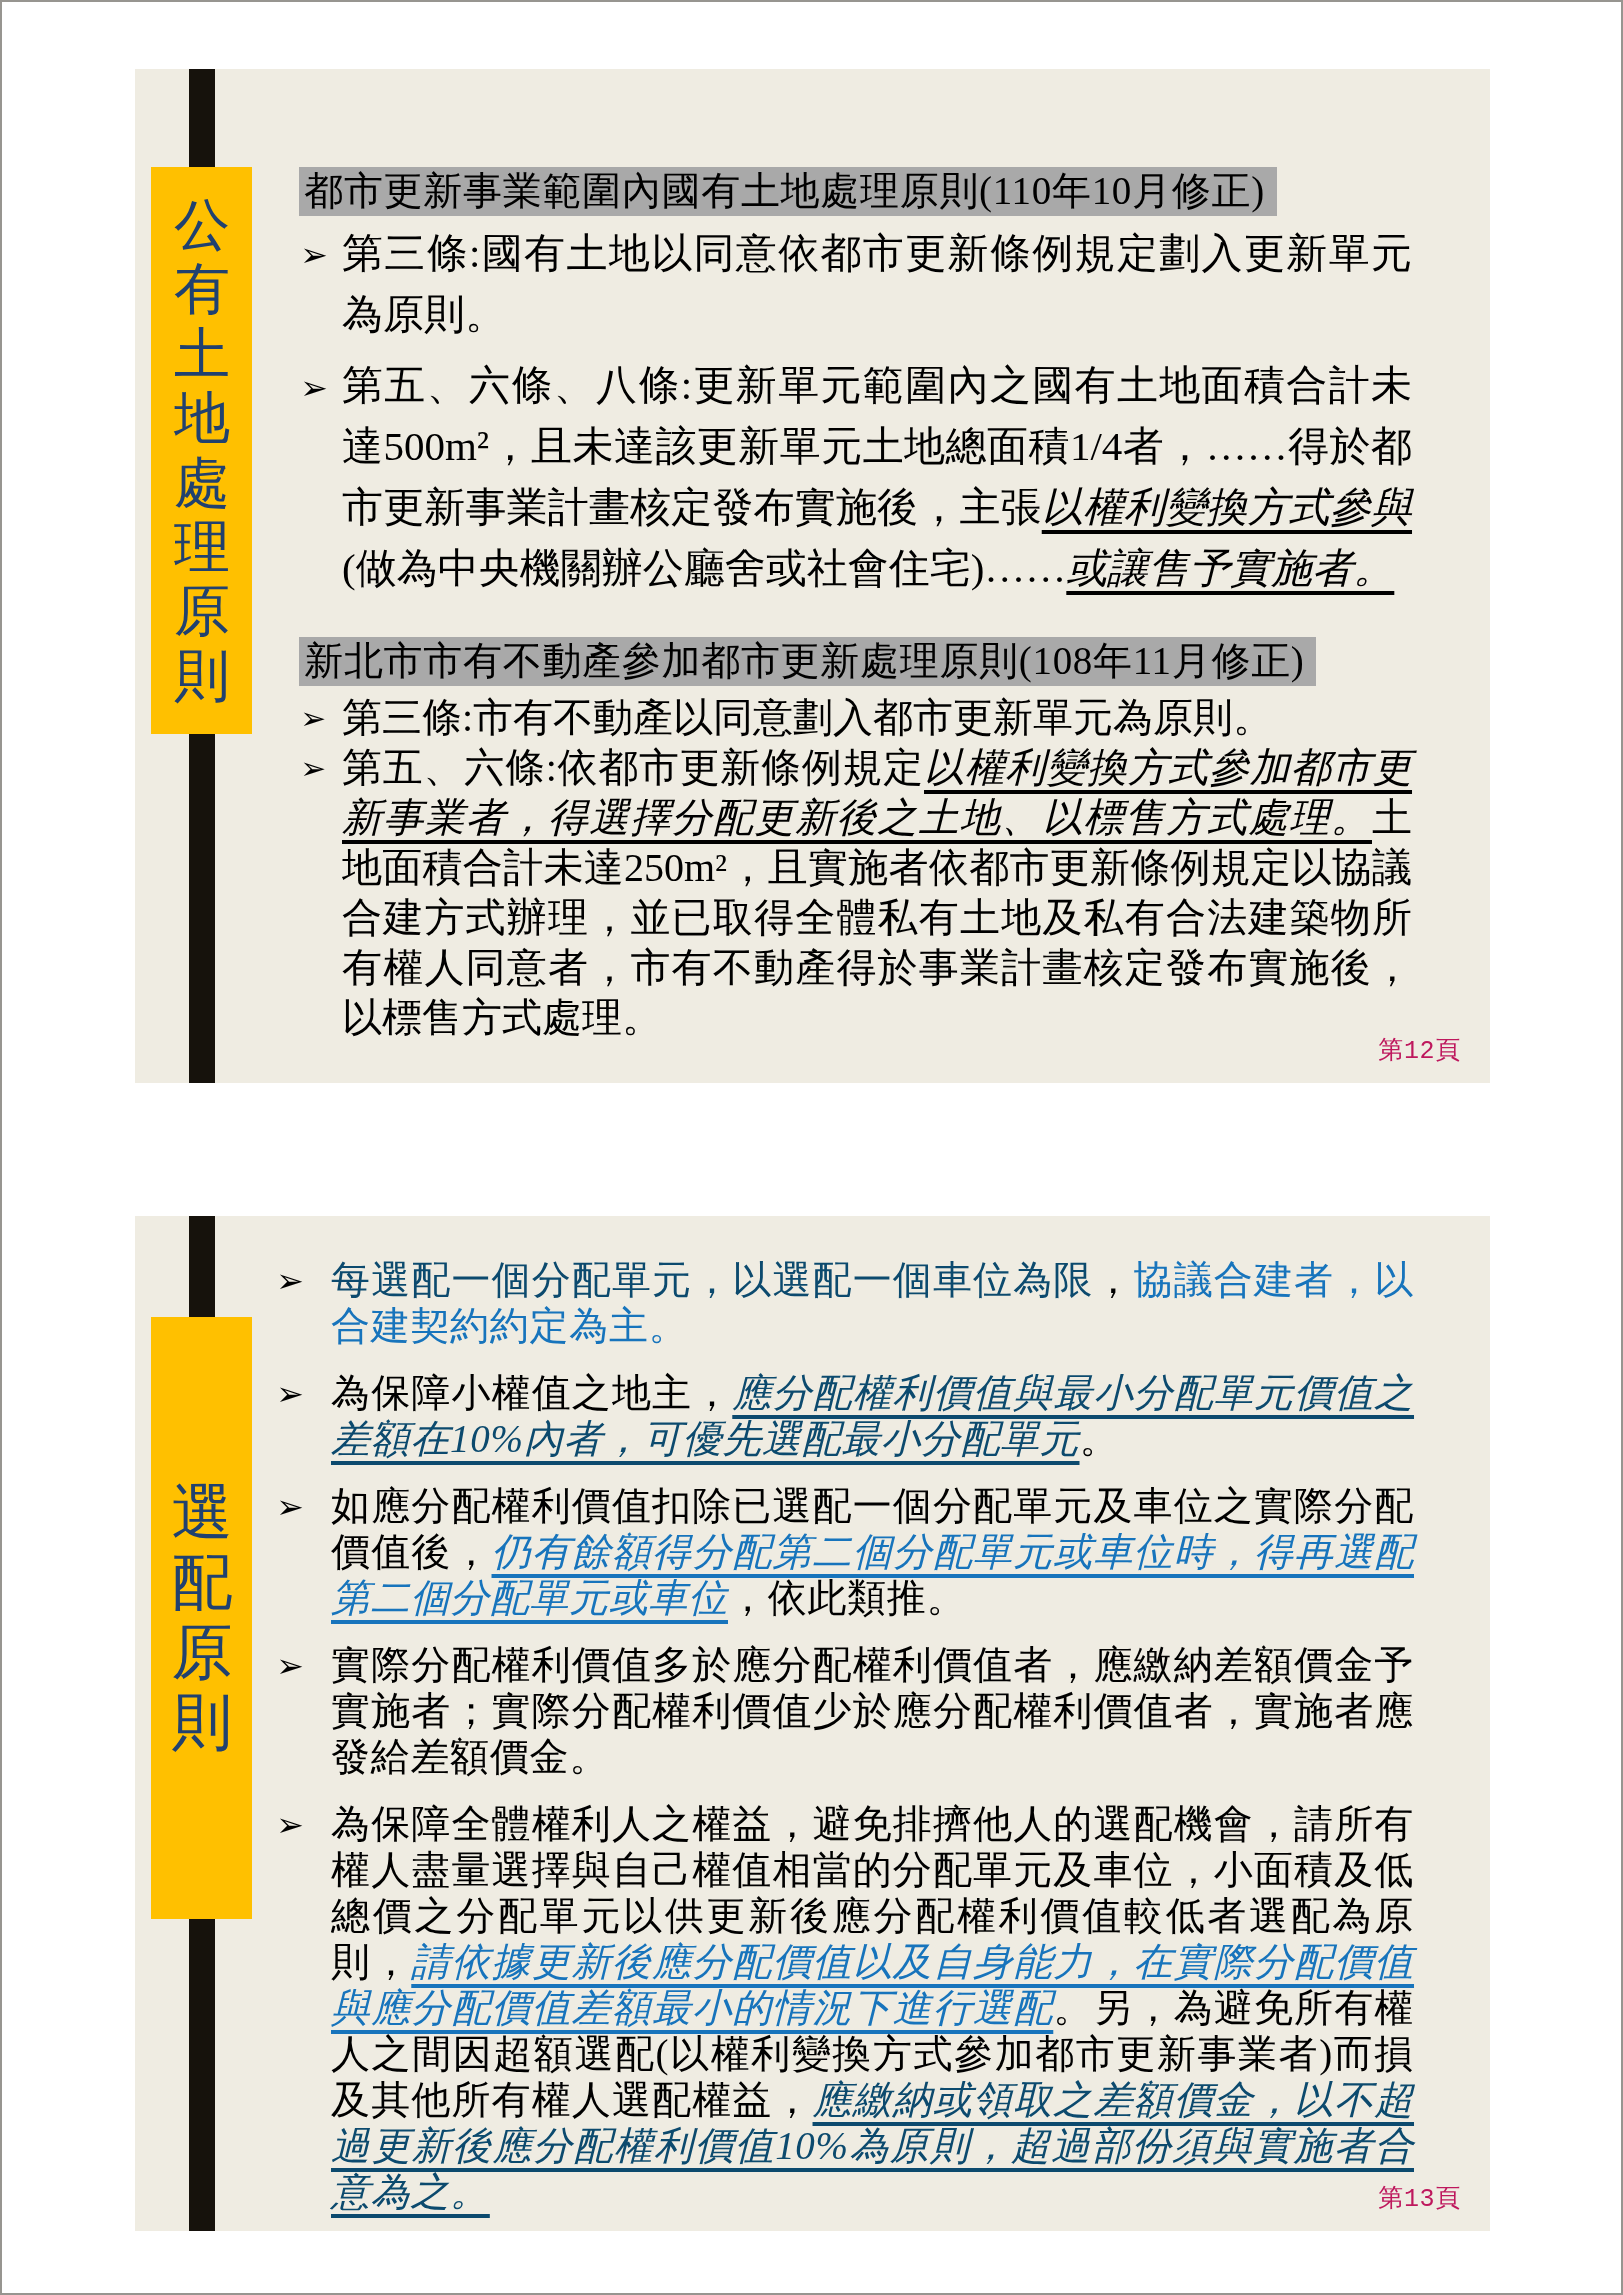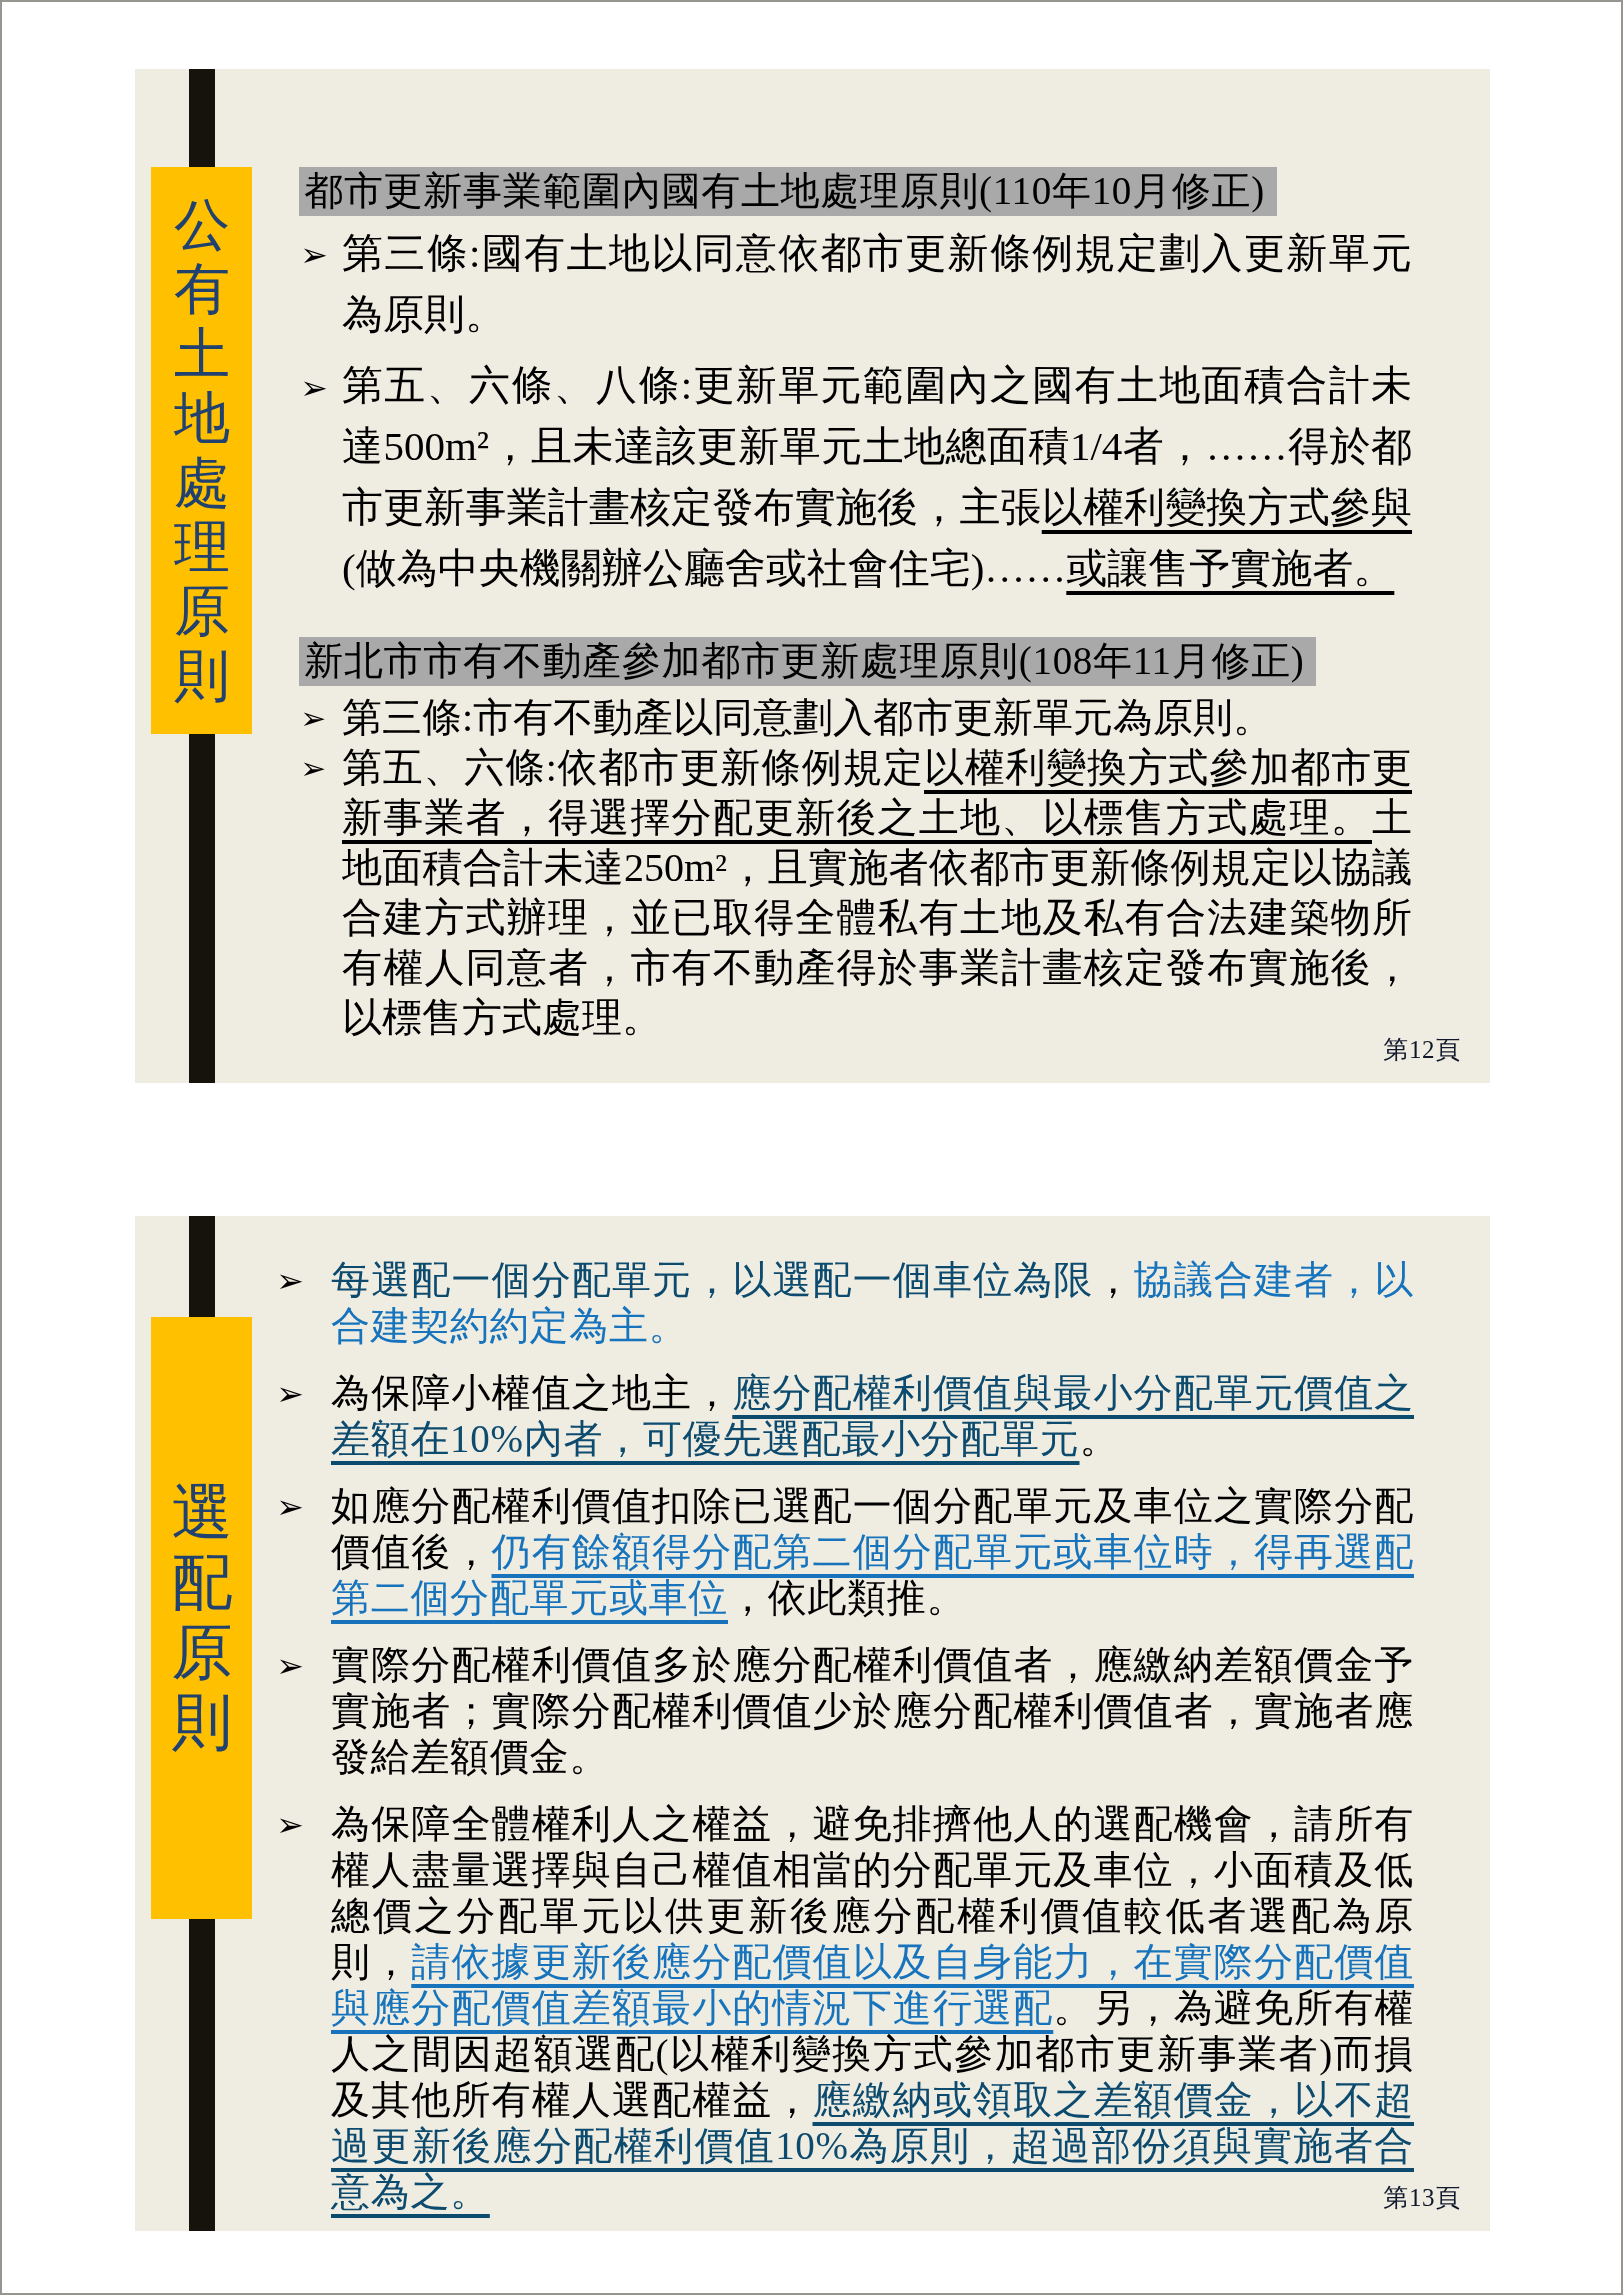--- a/index.html
+++ b/index.html
@@ -77,26 +77,27 @@
   ul.sel .arrow{font-size:33px;top:1.3px;}
 
   
   .run{color:#000;}
   .run.c-red{color:#0c4a6e;margin-top:16px;}
   .run.c-blue{color:#1774BC;}
   .run.u{
     text-decoration-line:underline;
     text-decoration-thickness:3.9px;
     text-underline-offset:8.5px;
+    font-style:italic;
   }
 
   .pageno{
     position:absolute;right:29px;bottom:17px;
-    font-family:Liberation Serif, serif;
-    font-size:25px;color:#0f172a;letter-spacing:0.7px;
+    font-family:Liberation Mono, monospace;
+    font-size:25px;color:#be185d;letter-spacing:0.7px;
   }
 </style>
 </head>
 <body>
 
 <div class="page">
 
   <section class="slide" id="slide1">
     <div class="stripe"></div>
     <div class="side-box">

